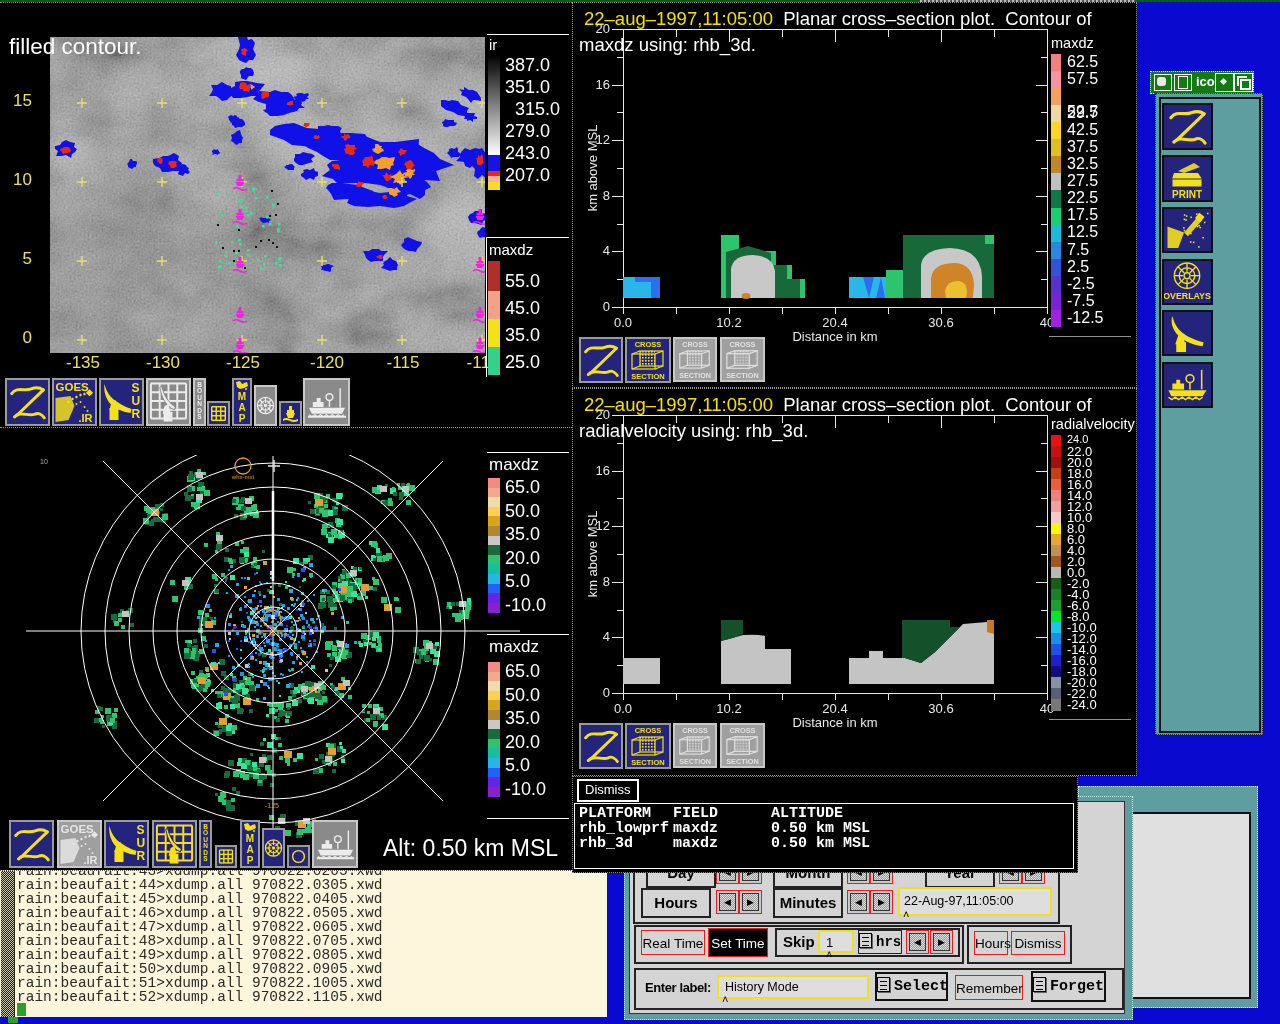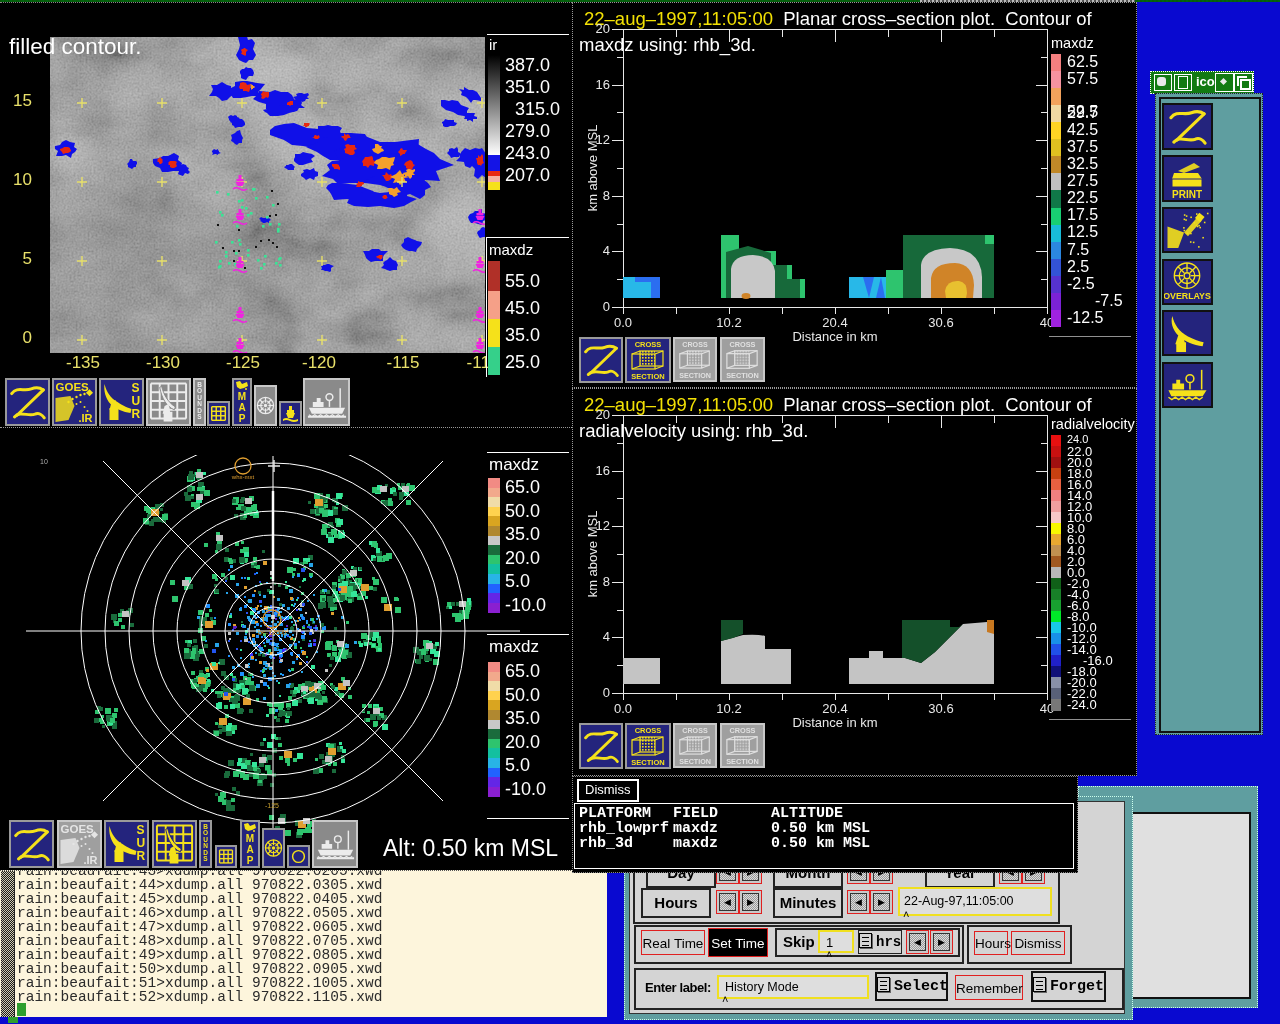--- a/index.html
+++ b/index.html
@@ -266,21 +266,21 @@
       </g>
     </svg>
     <div class="abs ttl" style="left:9px;top:31px;font-size:22.5px;">filled contour.</div>
     <div class="abs" style="left:8px;top:88px;width:24px;text-align:right;font-size:17px;color:#e8e06a;">15</div>
     <div class="abs" style="left:8px;top:167px;width:24px;text-align:right;font-size:17px;color:#e8e06a;">10</div>
     <div class="abs" style="left:8px;top:246px;width:24px;text-align:right;font-size:17px;color:#e8e06a;">5</div>
     <div class="abs" style="left:8px;top:325px;width:24px;text-align:right;font-size:17px;color:#e8e06a;">0</div>
     <div class="abs" style="left:62px;top:350px;width:42px;text-align:center;font-size:17px;color:#e8e06a;">-135</div>
     <div class="abs" style="left:142px;top:350px;width:42px;text-align:center;font-size:17px;color:#e8e06a;">-130</div>
     <div class="abs" style="left:222px;top:350px;width:42px;text-align:center;font-size:17px;color:#e8e06a;">-125</div>
-    <div class="abs" style="left:302px;top:350px;width:42px;text-align:left;font-size:17px;color:#e8e06a;">-120</div>
+    <div class="abs" style="left:302px;top:350px;width:42px;text-align:right;font-size:17px;color:#e8e06a;">-120</div>
     <div class="abs" style="left:382px;top:350px;width:42px;text-align:center;font-size:17px;color:#e8e06a;">-115</div>
     <div class="abs" style="left:462px;top:350px;width:42px;text-align:center;font-size:17px;color:#e8e06a;">-110</div>
     <div class="abs" style="left:487px;top:31px;width:82px;height:1px;background:#fff;"></div>
     <div class="abs ttl" style="left:489px;top:33px;font-size:15px;">ir</div>
     <div class="abs" style="left:488px;top:52px;width:12px;height:100px;background:linear-gradient(#000,#fff);"></div>
     <div class="abs" style="left:488px;top:152px;width:12px;height:16px;background:#1414e6;"></div>
     <div class="abs" style="left:488px;top:168px;width:12px;height:5px;background:#e82810;"></div>
     <div class="abs" style="left:488px;top:173px;width:12px;height:6px;background:#f5b0a0;"></div>
     <div class="abs" style="left:488px;top:179px;width:12px;height:8px;background:#f5e11a;"></div>
     <div class="abs ttl" style="left:505px;top:52px;font-size:18px;">387.0</div>
@@ -1955,21 +1955,21 @@
     <div class="abs ttl" style="left:494px;top:118.1px;font-size:16px;">42.5</div>
     <div class="abs ttl" style="left:494px;top:135.2px;font-size:16px;">37.5</div>
     <div class="abs ttl" style="left:494px;top:152.2px;font-size:16px;">32.5</div>
     <div class="abs ttl" style="left:494px;top:169.3px;font-size:16px;">27.5</div>
     <div class="abs ttl" style="left:494px;top:186.3px;font-size:16px;">22.5</div>
     <div class="abs ttl" style="left:494px;top:203.4px;font-size:16px;">17.5</div>
     <div class="abs ttl" style="left:494px;top:220.4px;font-size:16px;">12.5</div>
     <div class="abs ttl" style="left:494px;top:237.5px;font-size:16px;">7.5</div>
     <div class="abs ttl" style="left:494px;top:254.5px;font-size:16px;">2.5</div>
     <div class="abs ttl" style="left:494px;top:271.6px;font-size:16px;">-2.5</div>
-    <div class="abs ttl" style="left:494px;top:288.6px;font-size:16px;margin-left:28px;">-7.5</div>
+    <div class="abs ttl" style="left:494px;top:288.6px;font-size:16px;">-7.5</div>
     <div class="abs ttl" style="left:494px;top:305.7px;font-size:16px;">-12.5</div>
     <div class="abs" style="left:476px;top:333px;width:82px;height:1px;background:#909090;"></div>
     <div class="btn" style="left:6px;top:334px;width:44px;height:46px;background:#24247d;border:2px solid #9a9a9a;">
 <svg width="40" height="42" viewBox="0 0 44 44">
 <g stroke="#f5e11a" stroke-width="3.2" fill="none" stroke-linecap="round">
 <path d="M5 13 C11 5,18 11,26 8 C31 6,36 7,39 9"></path>
 <path d="M39 9 L11 36"></path>
 <path d="M8 38 C14 31,23 38,30 35 C34 33,38 36,40 39"></path>
 </g>
       </svg>
@@ -2145,21 +2145,21 @@
     <div class="abs ttl" style="left:494px;top:153.7px;font-size:13px;">4.0</div>
     <div class="abs ttl" style="left:494px;top:164.7px;font-size:13px;">2.0</div>
     <div class="abs ttl" style="left:494px;top:175.7px;font-size:13px;">0.0</div>
     <div class="abs ttl" style="left:494px;top:186.7px;font-size:13px;">-2.0</div>
     <div class="abs ttl" style="left:494px;top:197.7px;font-size:13px;">-4.0</div>
     <div class="abs ttl" style="left:494px;top:208.7px;font-size:13px;">-6.0</div>
     <div class="abs ttl" style="left:494px;top:219.7px;font-size:13px;">-8.0</div>
     <div class="abs ttl" style="left:494px;top:230.7px;font-size:13px;">-10.0</div>
     <div class="abs ttl" style="left:494px;top:241.7px;font-size:13px;">-12.0</div>
     <div class="abs ttl" style="left:494px;top:252.7px;font-size:13px;">-14.0</div>
-    <div class="abs ttl" style="left:510px;top:263.7px;font-size:13px;">-16.0</div>
+    <div class="abs ttl" style="left:494px;top:263.7px;font-size:13px;">-16.0</div>
     <div class="abs ttl" style="left:494px;top:274.7px;font-size:13px;">-18.0</div>
     <div class="abs ttl" style="left:494px;top:285.7px;font-size:13px;">-20.0</div>
     <div class="abs ttl" style="left:494px;top:296.7px;font-size:13px;">-22.0</div>
     <div class="abs ttl" style="left:494px;top:307.7px;font-size:13px;">-24.0</div>
     <div class="abs" style="left:476px;top:330px;width:82px;height:1px;background:#909090;"></div>
     <div class="btn" style="left:6px;top:334px;width:44px;height:46px;background:#24247d;border:2px solid #9a9a9a;">
 <svg width="40" height="42" viewBox="0 0 44 44">
 <g stroke="#f5e11a" stroke-width="3.2" fill="none" stroke-linecap="round">
 <path d="M5 13 C11 5,18 11,26 8 C31 6,36 7,39 9"></path>
 <path d="M39 9 L11 36"></path>

